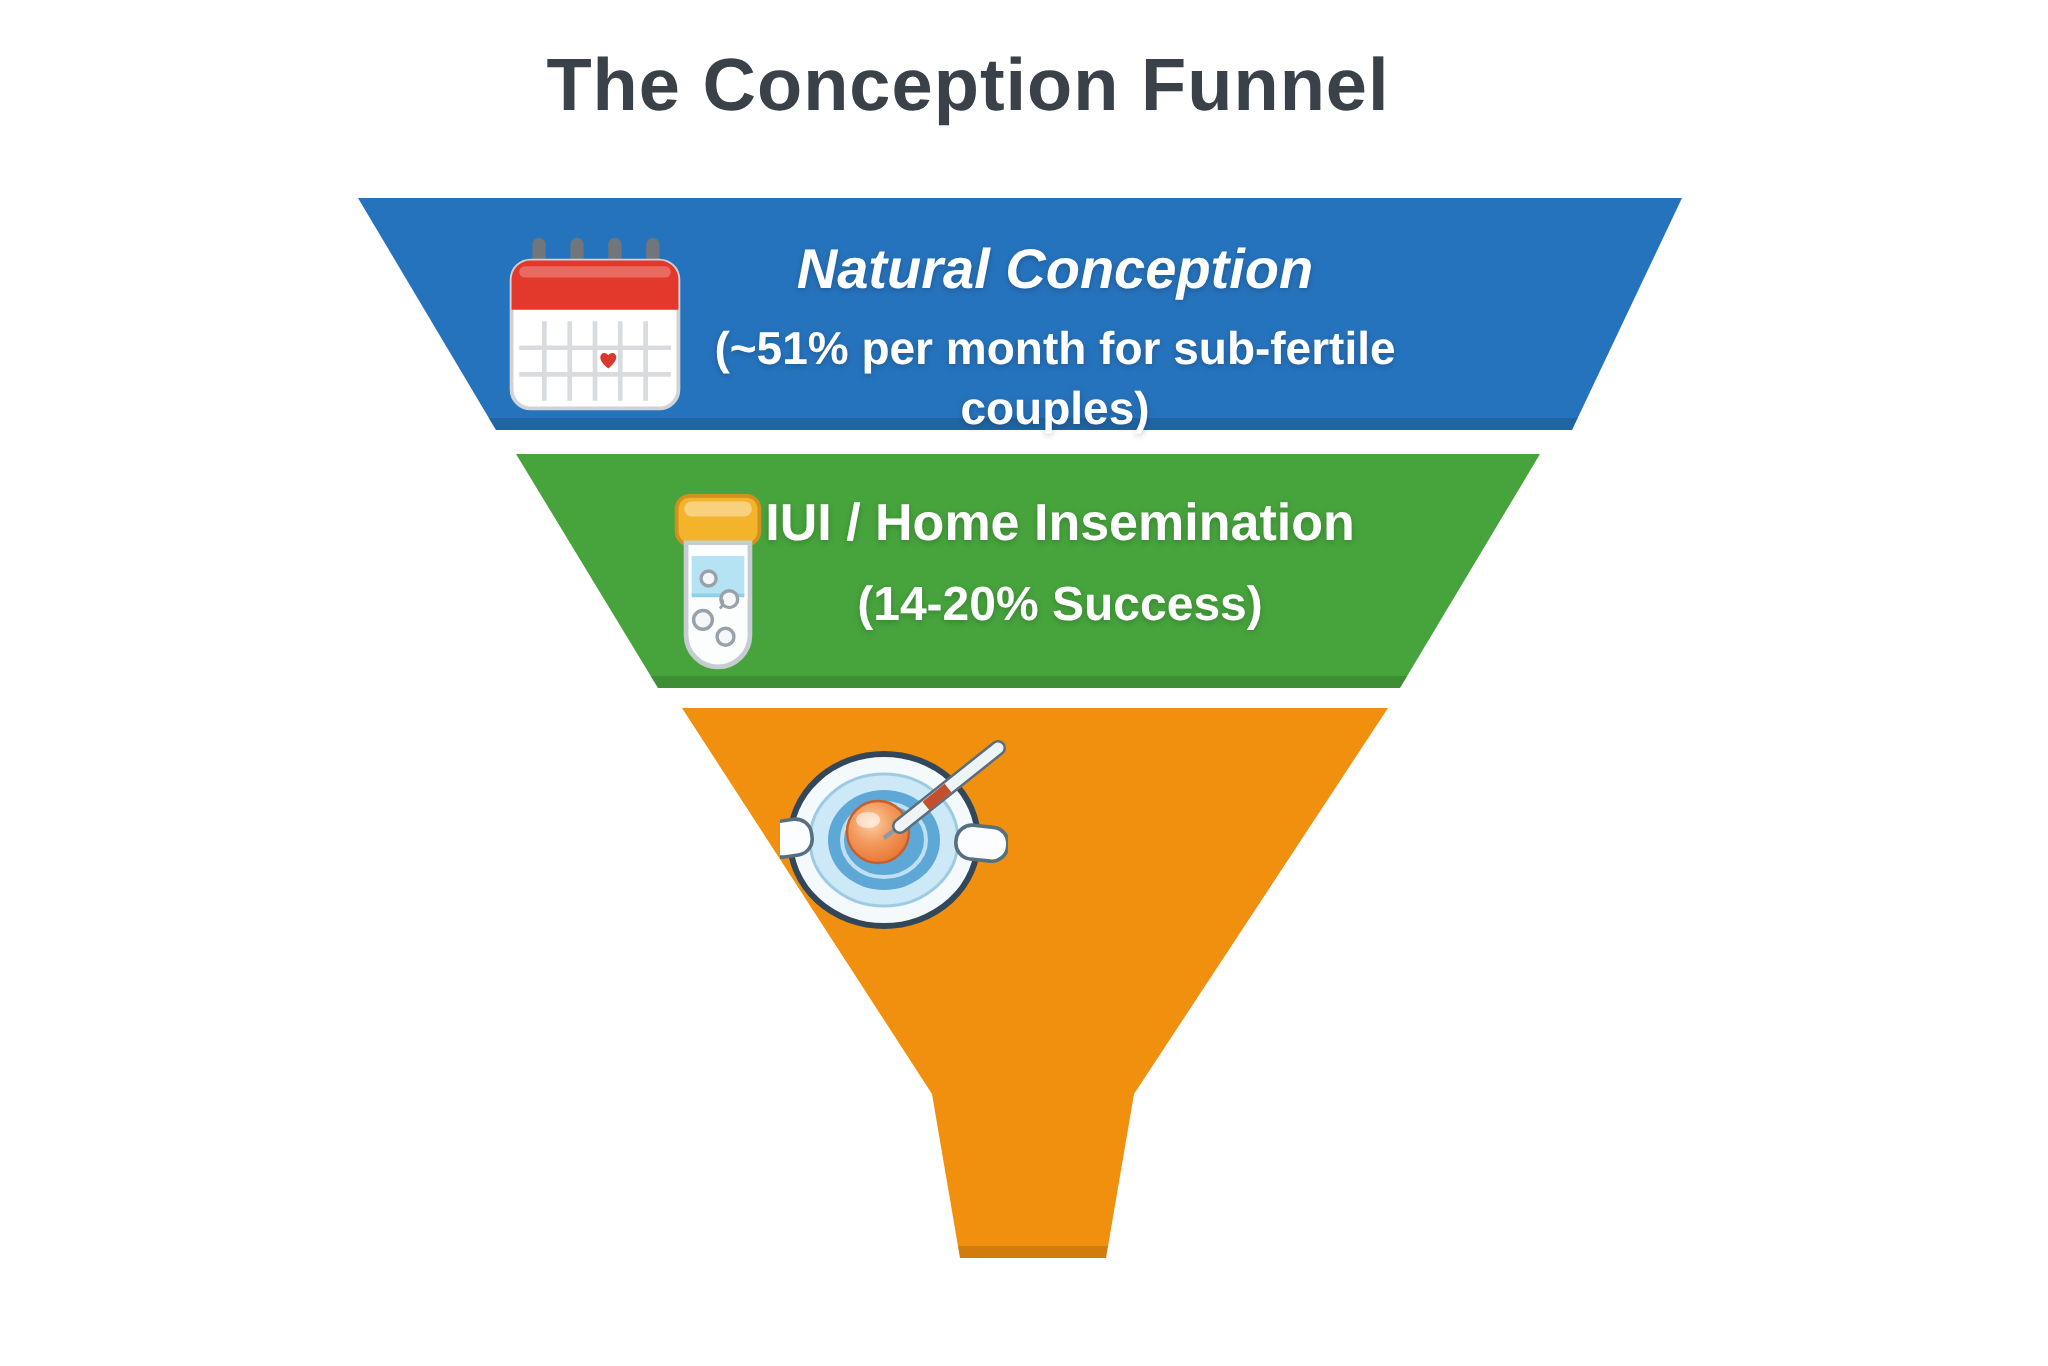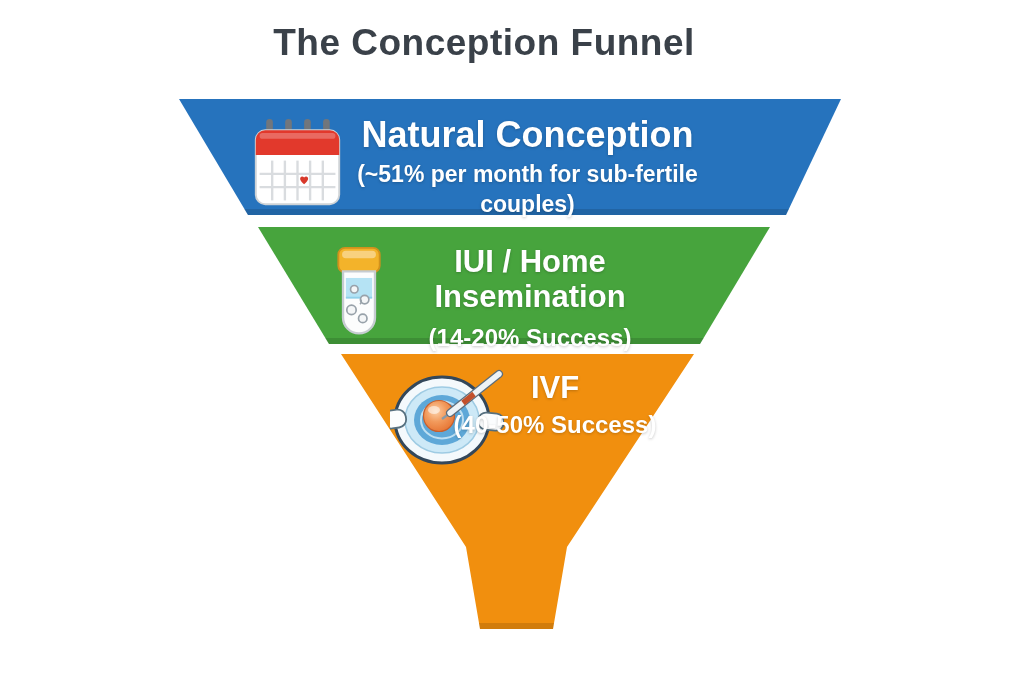--- a/index.html
+++ b/index.html
@@ -9,24 +9,24 @@
   }
   .title{
     position:absolute;top:22px;left:0;width:100%;margin:0;
     text-align:center;font-size:37px;font-weight:bold;letter-spacing:.5px;
   }
   .funnel-svg{position:absolute;left:0;top:0;width:1024px;height:683px;}
   .tier-text{position:absolute;text-align:center;}
   .tier-heading{font-weight:bold;text-shadow:0 1px 3px rgba(0,0,0,.22);}
   .tier-sub{font-weight:bold;text-shadow:0 1px 3px rgba(0,0,0,.22);}
   .t1-text{left:330px;top:116px;width:395px;}
-  .t1-text .tier-heading{font-size:36px;line-height:37px;}
+  .t1-text .tier-heading{font-size:28px;line-height:37px;font-style:italic;}
   .t1-text .tier-sub{font-size:23px;line-height:30px;margin-top:6px;}
   .t2-text{left:360px;top:244px;width:340px;}
-  .t2-text .tier-heading{font-size:31px;line-height:35px;}
+  .t2-text .tier-heading{font-size:26px;line-height:35px;}
   .t2-text .tier-sub{font-size:24px;line-height:30px;margin-top:9px;}
   .t3-text{left:430px;top:368px;width:250px;}
   .t3-text .tier-heading{font-size:31px;line-height:39px;}
   .t3-text .tier-sub{font-size:24px;line-height:30px;margin-top:3px;}
   .tier-icon{position:absolute;}
   .icon-calendar{left:250px;top:117px;width:95px;height:91px;}
   .icon-jar{left:325px;top:246px;width:68px;height:94px;}
   .icon-egg{left:390px;top:369px;width:114px;height:100px;}
 </style>
 </head>
@@ -105,18 +105,14 @@
     <ellipse cx="52" cy="51" rx="21" ry="18.5" fill="none" stroke="#bfe0f2" stroke-width="2"></ellipse>
     <rect x="-7" y="41" width="23" height="18" rx="8" fill="#fbfdfe" stroke="#56707f" stroke-width="1.8" transform="rotate(-8 5 50)"></rect>
     <rect x="88" y="44" width="26" height="17" rx="8" fill="#fbfdfe" stroke="#56707f" stroke-width="1.8" transform="rotate(6 100 52)"></rect>
     <circle cx="49" cy="47" r="15.5" fill="url(#oocyteGrad)" stroke="#c65f2e" stroke-width="1.2"></circle>
     <ellipse cx="44" cy="41" rx="6" ry="4" fill="rgba(255,255,255,0.55)"></ellipse>
     <line x1="64" y1="41" x2="52" y2="50" stroke="#8a9aa6" stroke-width="2.2"></line>
     <line x1="109" y1="5" x2="60" y2="44" stroke="#5b6d7c" stroke-width="8" stroke-linecap="round"></line>
     <line x1="109" y1="5" x2="60" y2="44" stroke="#eef3f6" stroke-width="5.5" stroke-linecap="round"></line>
     <line x1="84" y1="25" x2="73" y2="34" stroke="#c2502c" stroke-width="5.5"></line>
   </svg>
-  <div class="tier-text t3-text" style="color: rgb(255, 255, 255);">
-    <div class="tier-heading">IVF</div>
-    <div class="tier-sub">(40-50% Success)</div>
-  </div>
 
 </div>
 
 </body></html>

